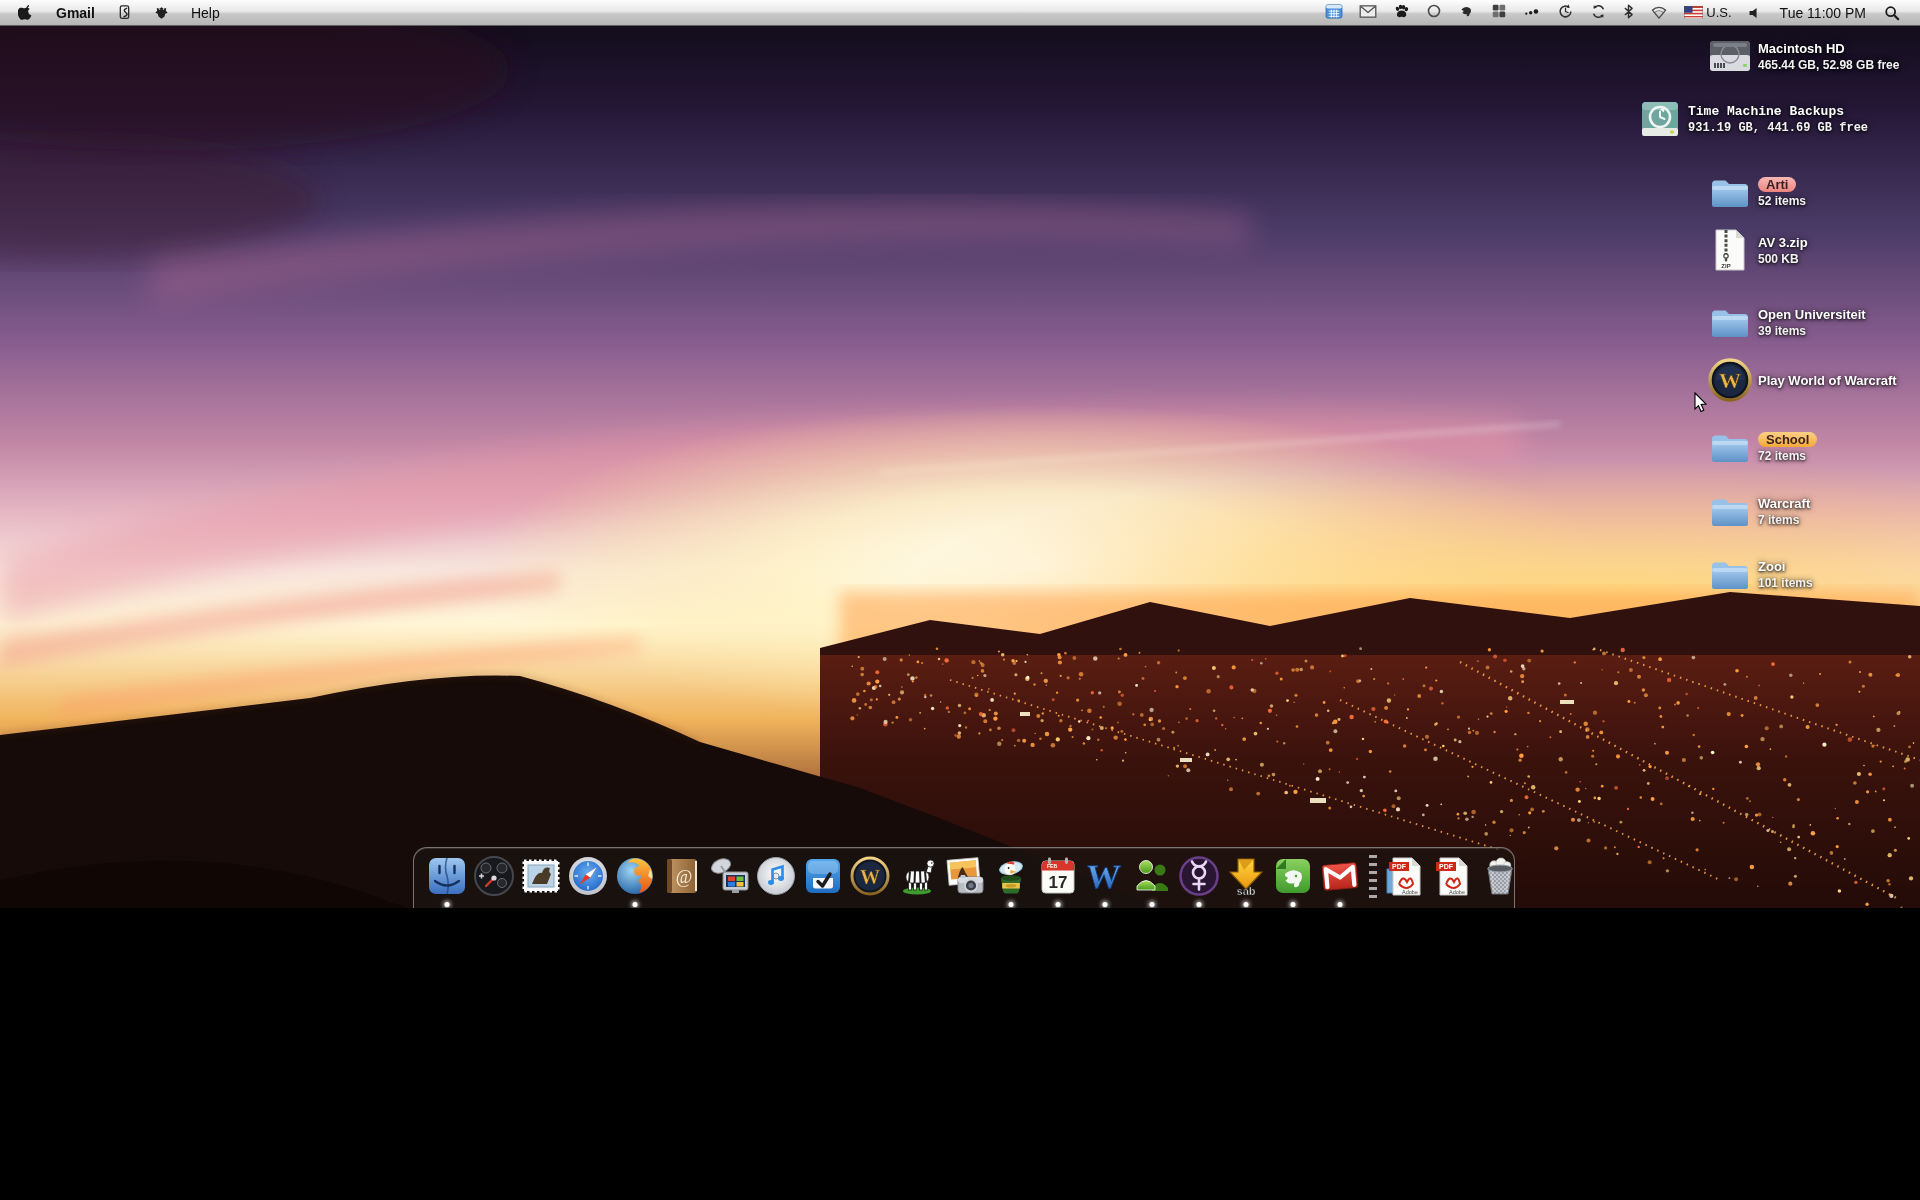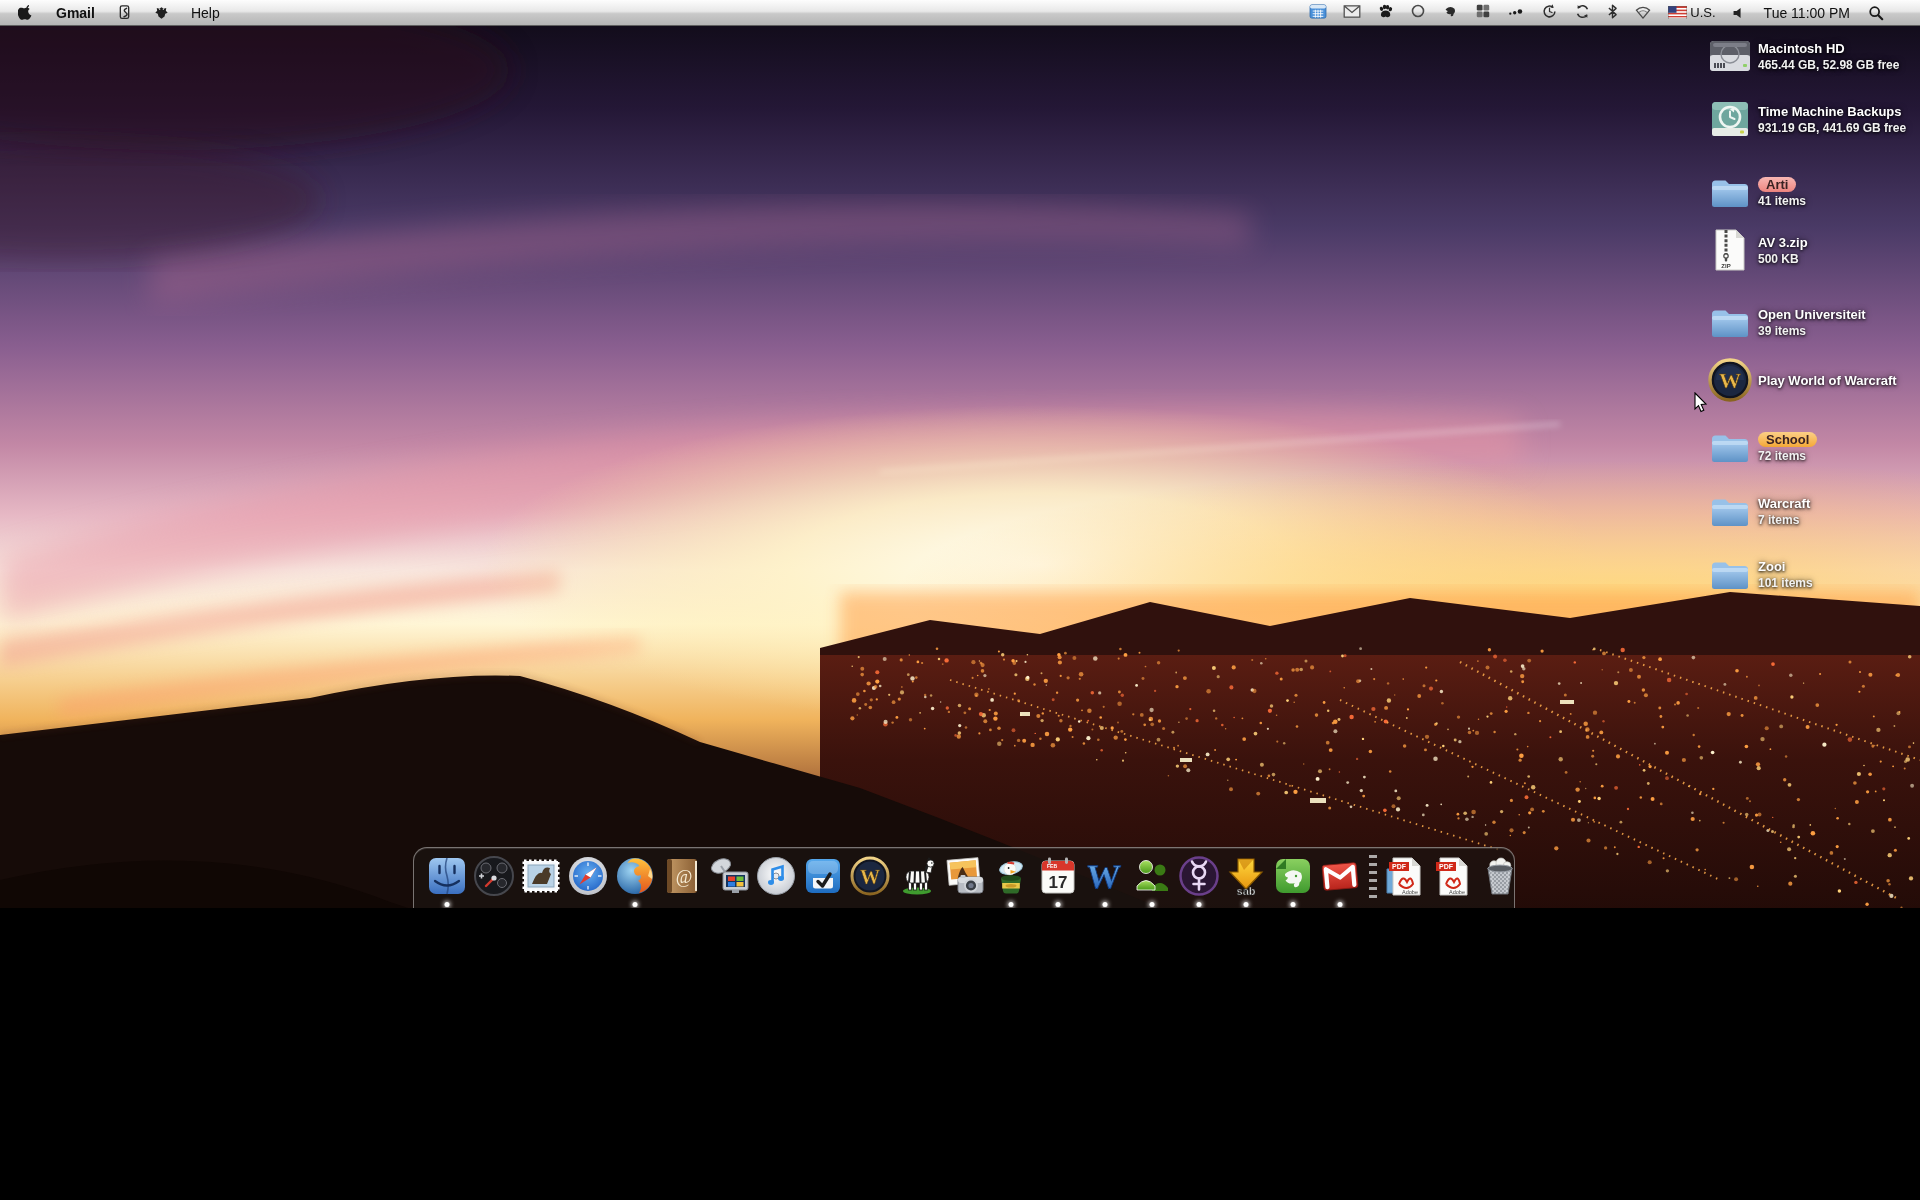--- a/index.html
+++ b/index.html
@@ -9,21 +9,21 @@
 
   
   .menubar{position:absolute;top:0;left:0;right:0;height:25px;
     background:linear-gradient(#fdfdfd,#e8e8e8 45%,#c9c9c9 55%,#b5b5b5);
     border-bottom:1px solid #5f5f5f;display:flex;align-items:center;
     font-size:14px;color:#111;z-index:50;}
   .mb-left{display:flex;align-items:center;height:100%;}
   .mb-item{padding:0 11px;height:100%;display:flex;align-items:center;cursor:default;}
   .mb-apple{padding:0 12px 0 18px;}
   .mb-app{font-weight:bold;}
-  .mb-right{margin-left:auto;display:flex;align-items:center;height:100%;padding-right:28px;}
+  .mb-right{margin-left:auto;display:flex;align-items:center;height:100%;padding-right:12px;}
   .st-item{padding:0 8px;height:100%;display:flex;align-items:center;}
   .st-clock{font-size:14px;padding:0 10px;white-space:nowrap;}
   .st-flaglabel{font-size:13px;margin-left:3px;}
 
   
   .drow{position:absolute;display:flex;align-items:center;gap:4px;height:52px;z-index:20;}
   .dicon{width:48px;height:48px;display:flex;align-items:center;justify-content:center;flex:0 0 48px;}
   .dlabels{display:flex;flex-direction:column;gap:2px;align-items:flex-start;}
   .dname{font-size:13px;font-weight:bold;color:#fff;line-height:15px;
          text-shadow:0 1px 3px rgba(0,0,0,.95),0 0 6px rgba(0,0,0,.6);white-space:nowrap;}
@@ -888,21 +888,21 @@
             </g>
   <rect x="36" y="31" width="4" height="3" rx="1" fill="#8fd06a"></rect>
   <rect x="6" y="10" width="34" height="4" rx="2" fill="#7c7e88"></rect>
           </svg>
         </div>
         <div class="dlabels">
           <span class="dname">Macintosh HD</span>
           <span class="ddetail">465.44 GB, 52.98 GB free</span>
         </div>
       </div>
-      <div class="drow" style="left: 1706px; top: 93px;">
+      <div class="drow" style="left: 1636px; top: 93px; font-family: Liberation Mono, monospace;">
         <div class="dicon">
           <svg width="46" height="46" viewBox="0 0 46 46">
   <rect x="5" y="6" width="36" height="34" rx="4" fill="#6ea69e"></rect>
   <rect x="5" y="6" width="36" height="8" rx="4" fill="#8dbdb5"></rect>
   <rect x="5" y="32" width="36" height="8" rx="2" fill="#e6ebe6"></rect>
   <circle cx="23" cy="21" r="10" fill="none" stroke="#eef5f2" stroke-width="2.6"></circle>
   <path d="M23 13.5 L27.5 11 L27 16.5 Z" fill="#eef5f2"></path>
   <path d="M23 21 L23 15.5 M23 21 L27.5 23" stroke="#eef5f2" stroke-width="2" stroke-linecap="round"></path>
   <rect x="33" y="34.5" width="4" height="3" rx="1" fill="#c8d24a"></rect>
           </svg>
@@ -921,21 +921,21 @@
                 <stop offset="1" stop-color="#5e92c6"></stop>
               </linearGradient>
             </defs>
   <path d="M5 15 q0 -3.5 3.5 -3.5 h10 l3.5 3.5 h15.5 q3.5 0 3.5 3.5 v2 H5 Z" fill="#98c1e8"></path>
   <rect x="5" y="17" width="36" height="21" rx="2.5" fill="url(#fgA)"></rect>
   <rect x="5" y="17" width="36" height="4" rx="2" fill="#c2dcf4" opacity=".8"></rect>
           </svg>
         </div>
         <div class="dlabels">
           <span class="dname pill pill-red">Arti</span>
-          <span class="ddetail">41 items</span>
+          <span class="ddetail">52 items</span>
         </div>
       </div>
       <div class="drow" style="left: 1706px; top: 224px;">
         <div class="dicon">
           <svg width="46" height="46" viewBox="0 0 46 46">
   <path d="M9 3 h20 l8 8 v32 H9 Z" fill="#fbfbfa" stroke="#c9c9c6" stroke-width="1"></path>
   <path d="M29 3 l8 8 h-8 Z" fill="#d8d8d4"></path>
   <g stroke="#4a4a48" stroke-width="1">
               <path d="M19 3 v24" stroke-dasharray="3 1.6" stroke-width="3"></path>
             </g>

